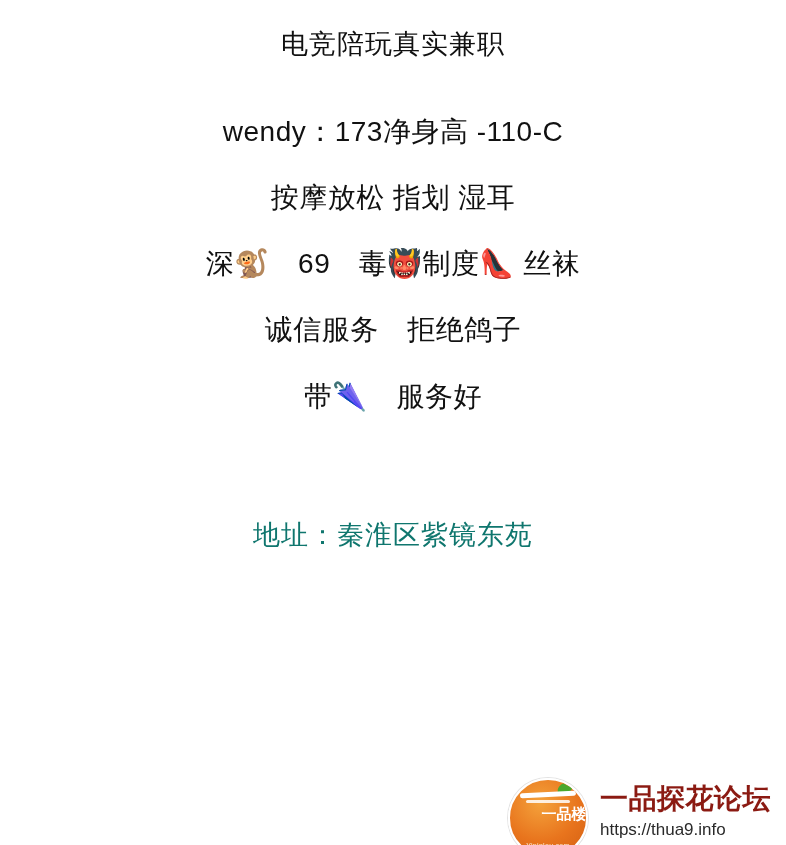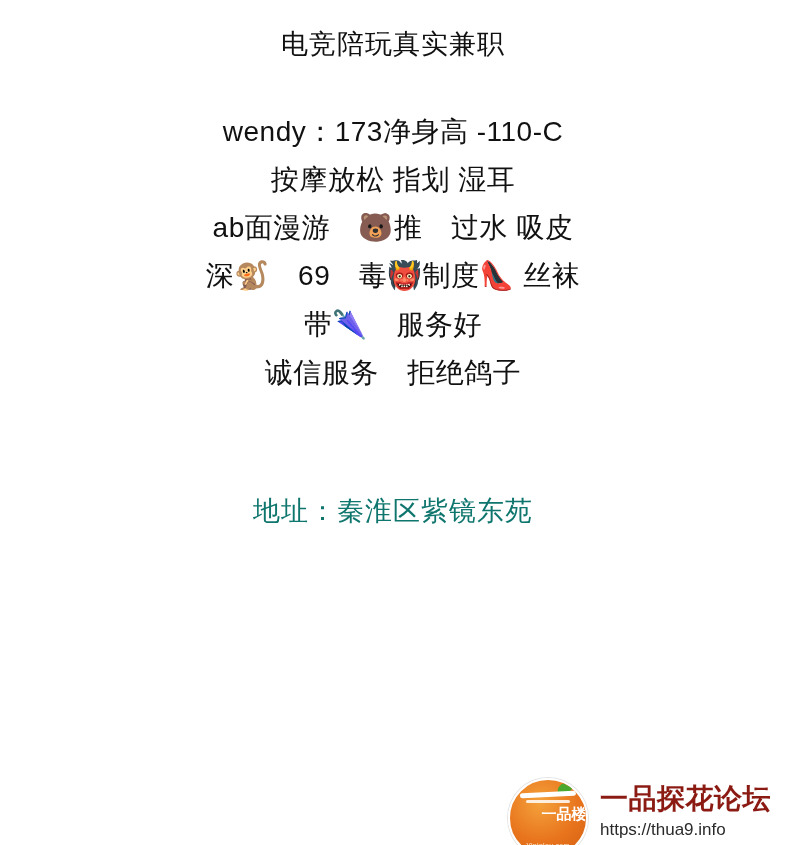--- a/index.html
+++ b/index.html
@@ -31,20 +31,21 @@
   .body-block {
     margin-top: 46px;
     text-align: center;
   }
   .line {
     font-size: 28px;
     line-height: 1.72;
     color: #111111;
     white-space: pre-wrap;
     letter-spacing: 0.5px;
+    margin-top: 18px;
   }
   .line.gap-top {
     margin-top: 34px;
   }
   .spacer-lg {
     height: 38px;
   }
   .address-block {
     margin-top: 58px;
     text-align: center;
@@ -146,24 +147,23 @@
 </head>
 <body>
 
 <div class="page">
 
   <div class="title">电竞陪玩真实兼职</div>
 
   <div class="body-block">
     <div class="line gap-top">wendy：173净身高 -110-C</div>
     <div class="line">按摩放松 指划 湿耳</div>
-    <div class="line">ab面漫游　🐻推　过水 吸皮</div>
     <div class="line">深🐒　69　毒👹制度👠 丝袜</div>
+    <div class="line">诚信服务　拒绝鸽子</div>
     <div class="line">带🌂　服务好</div>
-    <div class="line">诚信服务　拒绝鸽子</div>
     <div class="spacer-lg"></div>
   </div>
 
   <div class="address-block">
     <div class="address">地址：秦淮区紫镜东苑</div>
   </div>
 
   <div class="footer">
     <div class="logo">
       <div class="leaf"></div>

